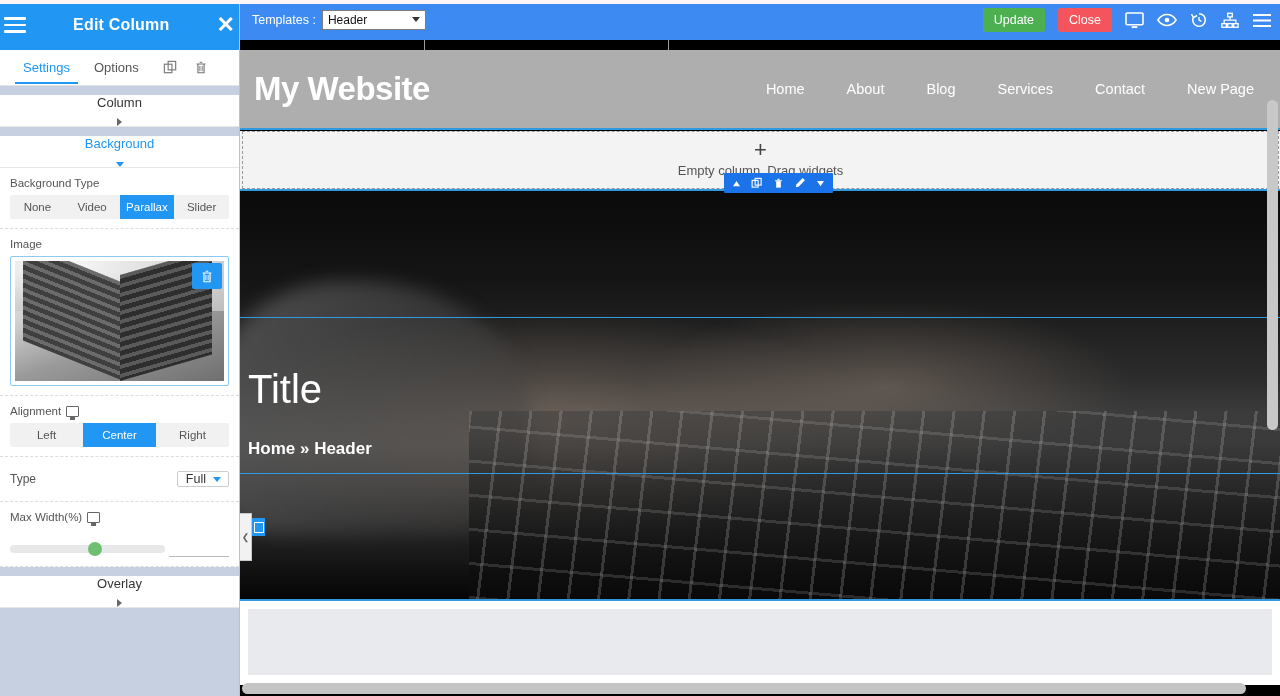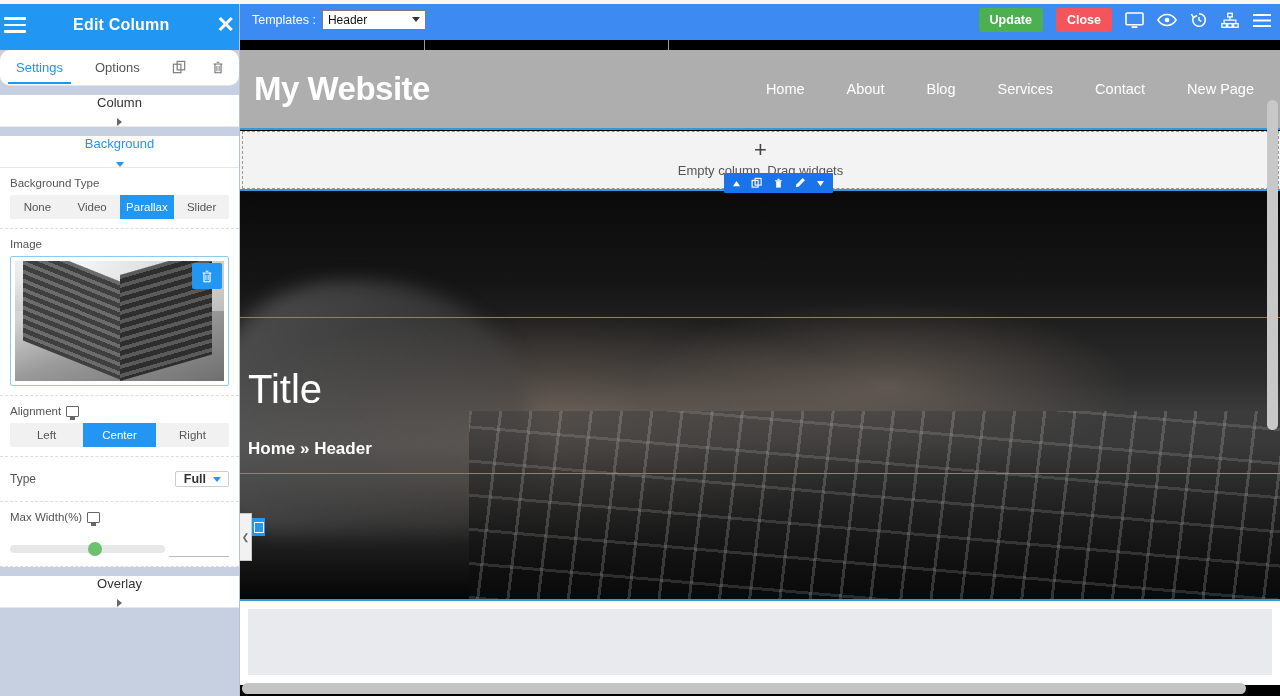--- a/index.html
+++ b/index.html
@@ -24,24 +24,23 @@
     display: flex; align-items: center; justify-content: space-between;
     padding: 0 4px; color: #fff;
   }
   .sb-header .ham { display: flex; flex-direction: column; gap: 4px; cursor: pointer; }
   .sb-header .ham i { display: block; width: 22px; height: 2.5px; background: #fff; border-radius: 1px; }
   .sb-title { font-size: 16px; font-weight: bold; letter-spacing: .2px; }
   .sb-close { font-size: 22px; line-height: 1; font-weight: bold; cursor: pointer; }
 
   .sb-tabs {
     height: 36px; background: #fff;
-    display: flex; align-items: center; gap: 16px;
+    display: flex; align-items: center; gap: 8px;
     border-bottom: 1px solid #e3e3e3;
-    padding: 0 0 0 8px;
-    border-radius: 10px;
+    padding: 0 0 0 15px;
   }
   .sb-tab {
     font-size: 13px; color: #555; padding: 9px 8px 8px 8px; cursor: pointer;
     border-bottom: 2px solid transparent; line-height: 1;
   }
   .sb-tab.active { color: #2196f3; border-bottom-color: #2196f3; }
   .sb-tabicon { margin-left: 8px; cursor: pointer; opacity: .75; display:flex; align-items:center; }
 
   .sb-gapbar { height: 9px; background: #c7d0e0; }
 
@@ -86,21 +85,21 @@
   .sky-glow { position:absolute; left:0; top:0; width:100%; height:42%;
     background: radial-gradient(ellipse at 22% 10%, #fafafa 0%, #dcdcdc 45%, #bdbdbd 100%); }
   .thumb-del {
     position: absolute; right: 6px; top: 6px; width: 30px; height: 26px;
     background: #2196f3; display: flex; align-items: center; justify-content: center;
     cursor: pointer; border-radius: 2px;
   }
   .mon-icon { display:inline-block; width:13px; height:11px; border:1.6px solid #666; border-radius:1px; position: relative; }
   .mon-icon:after { content:""; position:absolute; left:3px; bottom:-4px; width:5px; height:2.5px; background:#666; }
 
-  .sel-wrap { position: relative; font-weight: bold; }
+  .sel-wrap { position: relative; }
   .sel {
     width: 120px; height: 28px; border: 1px solid #ccc; border-radius: 2px; background: #fff;
     font-size: 12.5px; color: #333; padding: 0 22px 0 8px; line-height: 26px; cursor: pointer;
   }
   .sel-caret { position: absolute; right: 8px; top: 11px;
     width: 0; height: 0; border-top: 5px solid #2196f3; border-left: 4px solid transparent; border-right: 4px solid transparent; }
 
   .row-inline { display: flex; align-items: center; justify-content: space-between; }
 
   .slider-track {
@@ -123,21 +122,21 @@
   .tmpl-select {
     position: relative; width: 104px; height: 20px; background: #fff; border: 1px solid #7c7c7c;
     font-size: 12px; color: #111; line-height: 18px; padding: 0 18px 0 5px;
   }
   .tmpl-caret {
     position: absolute; right: 5px; top: 6px; width: 0; height: 0;
     border-top: 5px solid #333; border-left: 4px solid transparent; border-right: 4px solid transparent;
   }
   .tb-right { display: flex; align-items: center; gap: 13px; }
   .btn {
-    font-size: 12.5px; color: #fff; padding: 5px 11px; border-radius: 3px; cursor: pointer; font-weight: bold;
+    font-size: 12.5px; color: #fff; padding: 5px 11px; border-radius: 3px; cursor: pointer; font-weight: normal;
   }
   .btn-update { background: #4caf50; }
   .btn-close { background: #f4545c; }
   .tb-ico { cursor: pointer; display: flex; align-items: center; }
 
   .canvas { position: relative; height: 656px; background: #000; overflow: hidden; }
 
   .ruler { height: 10px; background: #000; position: relative; }
   .ruler i { position: absolute; top: 0; width: 1px; height: 10px; background: #9a9a9a; }
 

